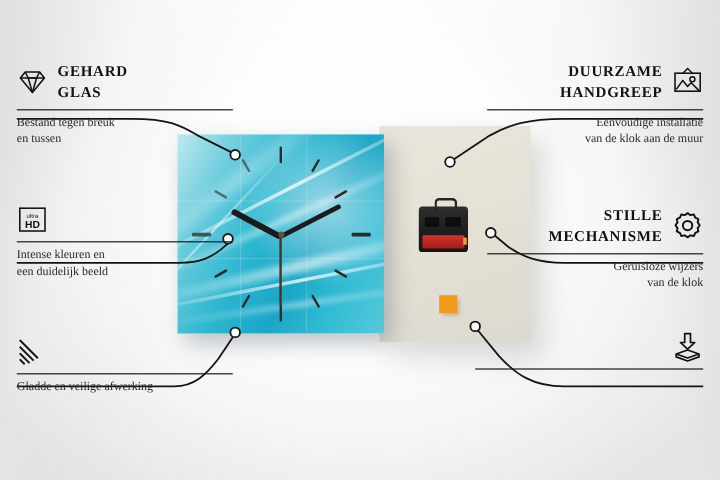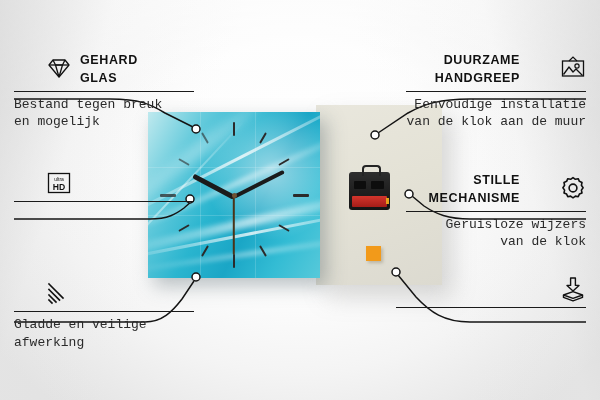--- a/index.html
+++ b/index.html
@@ -69,33 +69,33 @@
   .mech .slot{position:absolute;left:5px;top:9px;width:12px;height:8px;background:#0d0d0d;border-radius:1px;}
   .mech .slot2{position:absolute;left:22px;top:9px;width:13px;height:8px;background:#0d0d0d;border-radius:1px;}
   .spacer{position:absolute;left:366px;top:246px;width:15px;height:15px;background:#f29a1a;box-shadow:2px 2px 3px rgba(120,110,80,.35);}
 
   
   .feat{position:absolute;width:180px;}
   .feat .head{display:flex;align-items:center;gap:8px;}
   .feat.right .head{flex-direction:row-reverse;}
   .titles{line-height:1.12;}
   .titles .t{
-    font-family:Liberation Sans, sans-serif;
+    font-family:Liberation Serif, serif;
     font-weight:bold;font-size:12.5px;letter-spacing:.6px;color:#111;
     text-transform:uppercase;white-space:nowrap;
   }
   .feat.left .titles{text-align:left;}
   .feat.right .titles{text-align:right;}
   .rule{height:1px;background:#1a1a1a;margin:5px 0 4px 0;}
   .sub{
-    font-family:Liberation Mono, monospace;
-    font-size:13px;color:#2a2a2a;line-height:1.35;
+    font-family:Liberation Serif, serif;
+    font-size:10px;color:#2a2a2a;line-height:1.35;
   }
   .feat.right .sub{text-align:right;}
-  .ico{width:26px;height:26px;flex:0 0 26px;display:block;margin-left:32px;}
+  .ico{width:26px;height:26px;flex:0 0 26px;display:block;}
   .ico svg{display:block;width:26px;height:26px;}
 
   
   #links{position:absolute;inset:0;pointer-events:none;}
 </style>
 </head>
 <body>
 
 <div id="stage">
 
@@ -179,35 +179,39 @@
           </svg>
       </span>
       <span class="titles">
         <span class="t">GEHARD</span><br>
         <span class="t">GLAS</span>
       </span>
     </div>
     <div class="rule"></div>
     <div class="sub">
       <span>Bestand tegen breuk</span><br>
-      <span>en mogelijk</span>
+      <span>en tussen</span>
     </div>
   </div>
 
   <div class="feat left" style="left:14px;top:170px;">
     <div class="head">
       <span class="ico">
         <svg viewBox="0 0 26 26">
           <rect x="2.5" y="3.5" width="21" height="19" fill="none" stroke="#111" stroke-width="1.3"></rect>
           <text x="13" y="11.4" font-family="Liberation Sans, sans-serif" font-size="5" text-anchor="middle" fill="#111">ultra</text>
           <text x="13" y="19.6" font-family="Liberation Sans, sans-serif" font-size="8.6" font-weight="bold" text-anchor="middle" fill="#111">HD</text>
         </svg>
       </span>
     </div>
     <div class="rule"></div>
+    <div class="sub">
+      <span>Intense kleuren en</span><br>
+      <span>een duidelijk beeld</span>
+    </div>
   </div>
 
   <div class="feat left" style="left:14px;top:280px;">
     <div class="head">
       <span class="ico">
         <svg viewBox="0 0 26 26">
             <g stroke="#111" stroke-width="1.6" stroke-linecap="square">
           <path d="M3 4 L17 18"></path>
               <path d="M3 9.5 L13.5 20"></path>
               <path d="M3 15 L10 22"></path>

